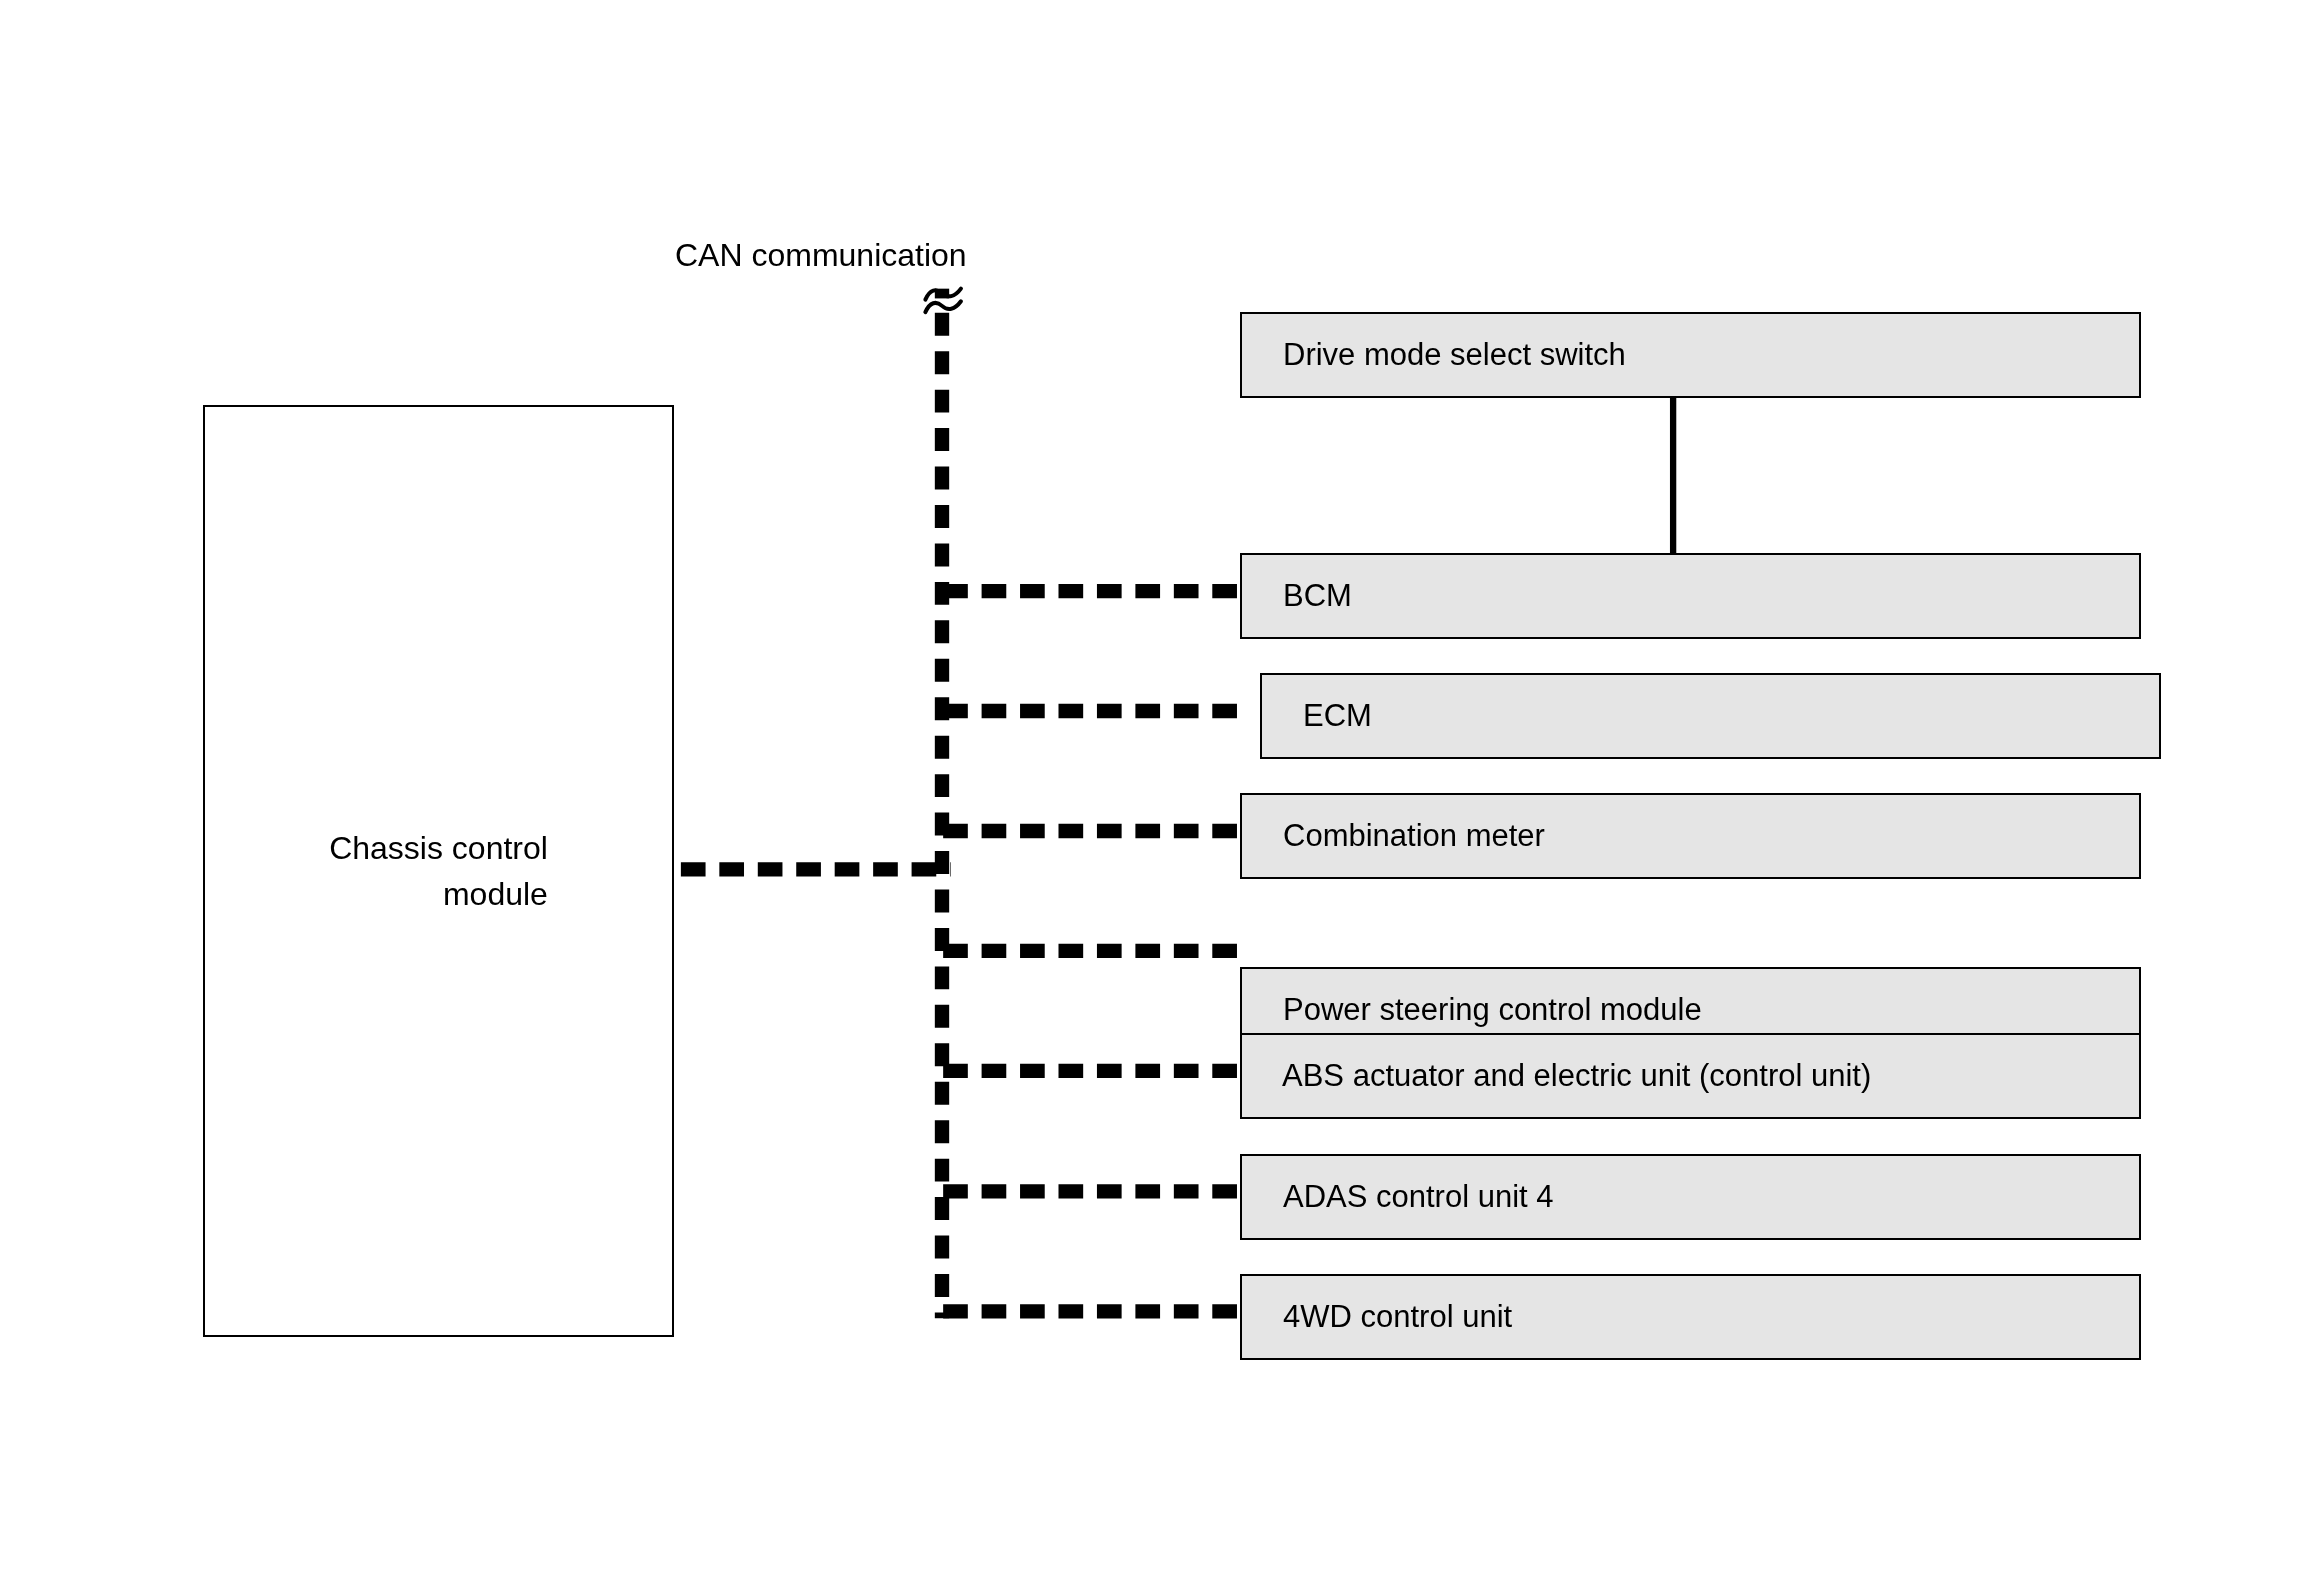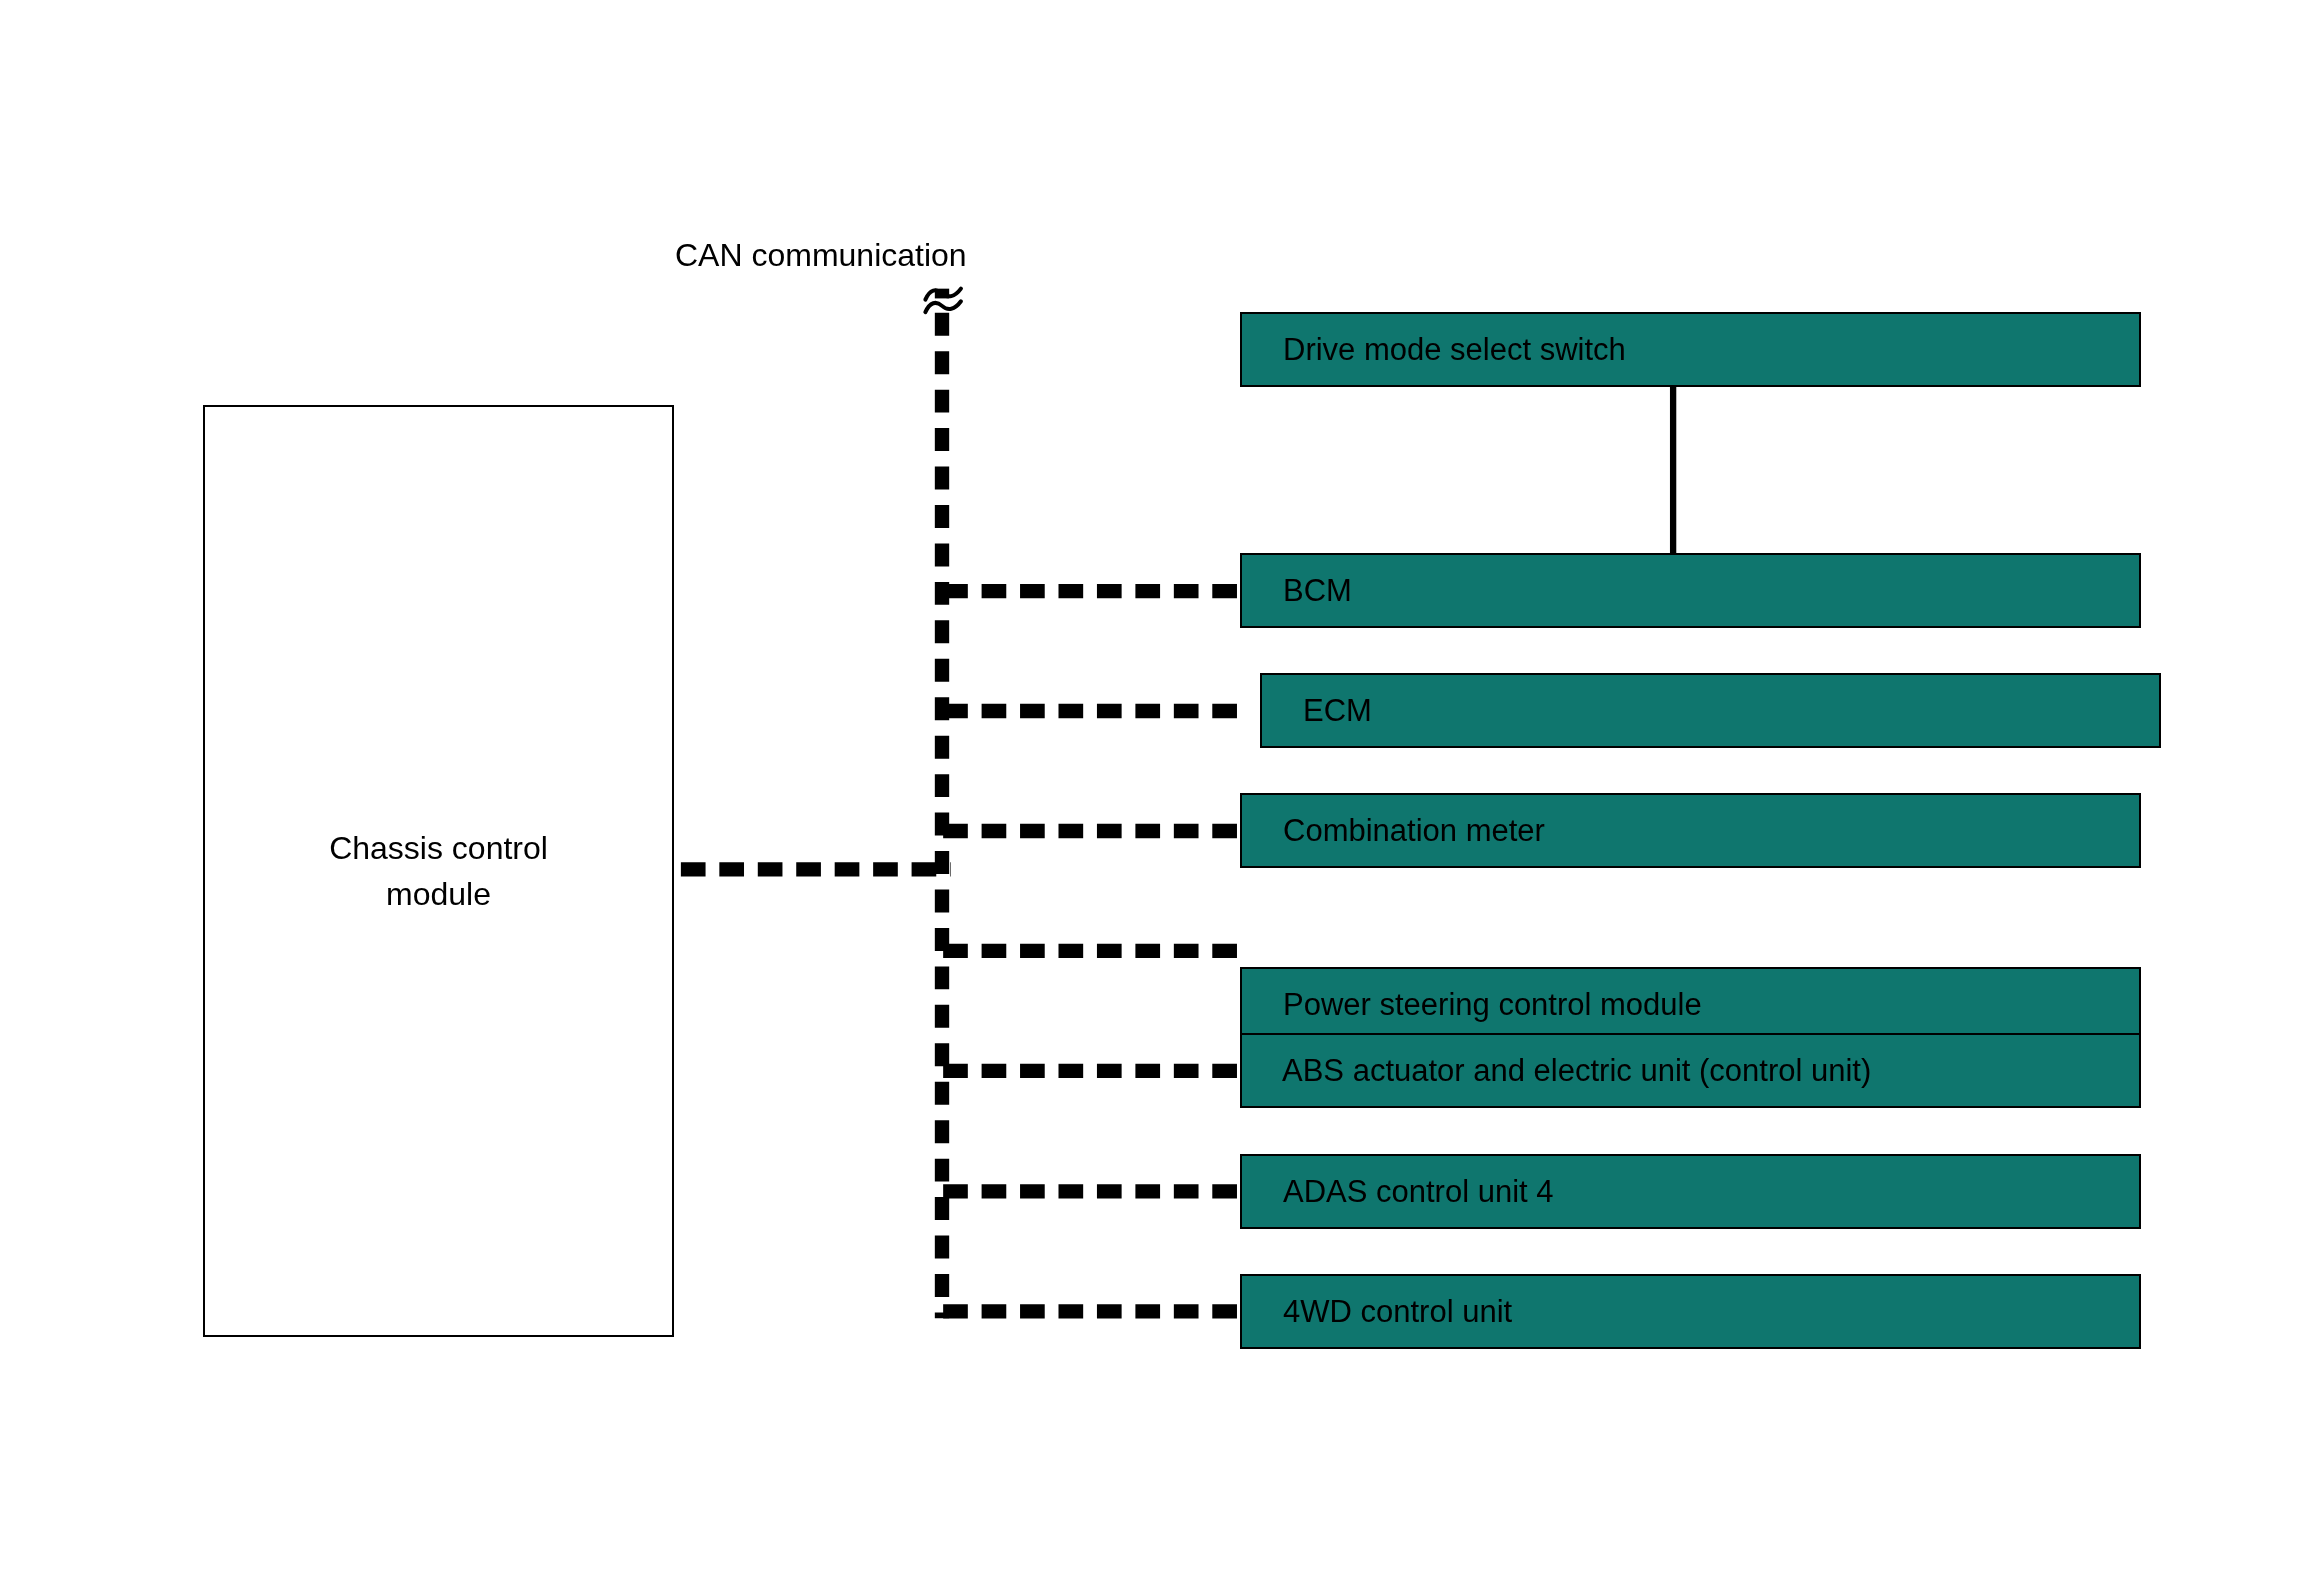--- a/index.html
+++ b/index.html
@@ -41,32 +41,32 @@
     height: 932px;
     box-sizing: border-box;
     border: 2.9px solid #000000;
     background: #ffffff;
     z-index: 2;
     display: flex;
     align-items: center;
     justify-content: center;
   }
   .chassis-box .label {
-    text-align: center;
+    text-align: right;
     font-size: 32px;
     line-height: 46px;
   }
   .node {
     position: absolute;
     left: 1240px;
     width: 901px;
-    height: 75px;
+    height: 86px;
     box-sizing: border-box;
     border: 2.9px solid #000000;
-    background: #0f766e;
+    background: #e5e5e5;
     z-index: 2;
     display: flex;
     align-items: center;
     padding-left: 41px;
     font-size: 31px;
     white-space: nowrap;
   }
   .n0 { top: 312px; }
   .n1 { top: 553px; }
   .n2 { top: 673px; margin-left: 20px; }

